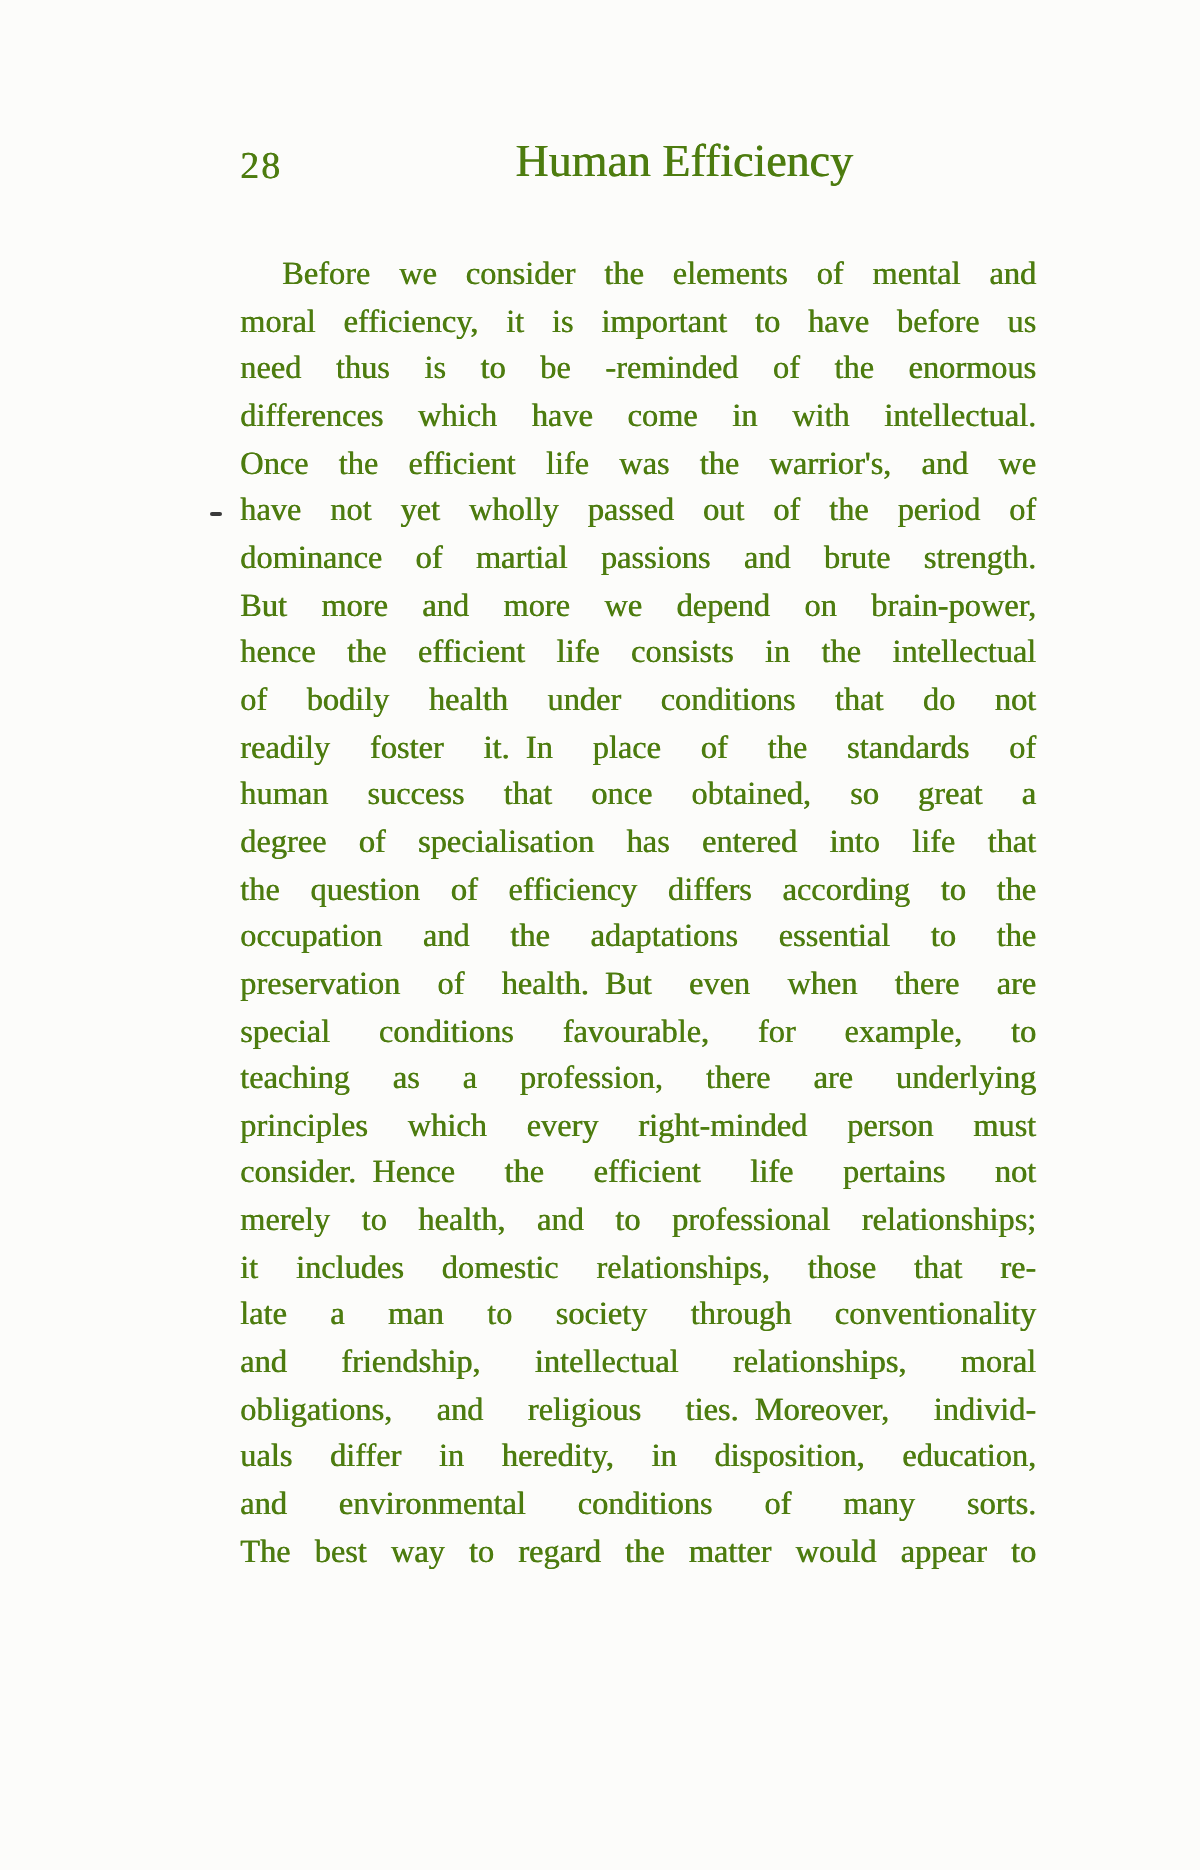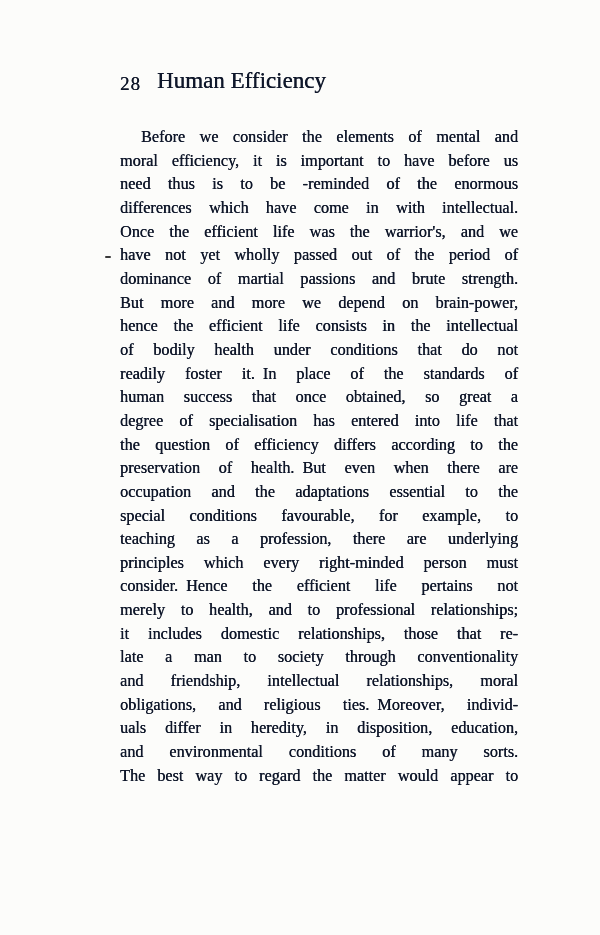--- a/index.html
+++ b/index.html
@@ -28,23 +28,24 @@
   .page-number {
     position: absolute;
     left: 0;
     top: 5px;
     font-size: 19px;
     letter-spacing: 1px;
     text-shadow: 0.3px 0 0 currentColor;
   }
   .running-title {
     position: absolute;
-    left: 16px;
+    left: 4px;
     right: 0;
     top: 0;
+    text-align: center;
     transform: translateX(21px);
     font-size: 23px;
     text-shadow: 0.35px 0 0 currentColor;
     white-space: nowrap;
   }
   
   .text-block {
     position: absolute;
     left: 120px;
     top: 126px;
@@ -72,21 +73,21 @@
     top: 256px;
     width: 6px;
     height: 2px;
     background: #3a3a3a;
     border-radius: 1px;
   }
 </style>
 </head>
 <body>
 
-<div id="page" style="background: rgb(252, 252, 250); color: #0f172a;">
+<div id="page" style="background: rgb(252, 252, 250); color: #4d7c0f;">
 
   <div class="running-head">
     <span class="page-number">28</span>
     <span class="running-title">Human Efficiency</span>
   </div>
 
   <div class="ink-mark"></div>
 
   <div class="text-block">
       <div class="line indent">Before we consider the elements of mental and</div>
@@ -96,22 +97,22 @@
       <div class="line">Once the efficient life was the warrior's, and we</div>
       <div class="line">have not yet wholly passed out of the period of</div>
       <div class="line">dominance of martial passions and brute strength.</div>
       <div class="line">But more and more we depend on brain-power,</div>
       <div class="line">hence the efficient life consists in the intellectual</div>
       <div class="line">of bodily health under conditions that do not</div>
       <div class="line">readily foster it. In place of the standards of</div>
       <div class="line">human success that once obtained, so great a</div>
       <div class="line">degree of specialisation has entered into life that</div>
       <div class="line">the question of efficiency differs according to the</div>
+      <div class="line">occupation and the adaptations essential to the</div>
       <div class="line">preservation of health. But even when there are</div>
-      <div class="line">occupation and the adaptations essential to the</div>
       <div class="line">special conditions favourable, for example, to</div>
       <div class="line">teaching as a profession, there are underlying</div>
       <div class="line">principles which every right-minded person must</div>
       <div class="line">consider. Hence the efficient life pertains not</div>
       <div class="line">merely to health, and to professional relationships;</div>
       <div class="line">it includes domestic relationships, those that re-</div>
       <div class="line">late a man to society through conventionality</div>
       <div class="line">and friendship, intellectual relationships, moral</div>
       <div class="line">obligations, and religious ties. Moreover, individ-</div>
       <div class="line">uals differ in heredity, in disposition, education,</div>

